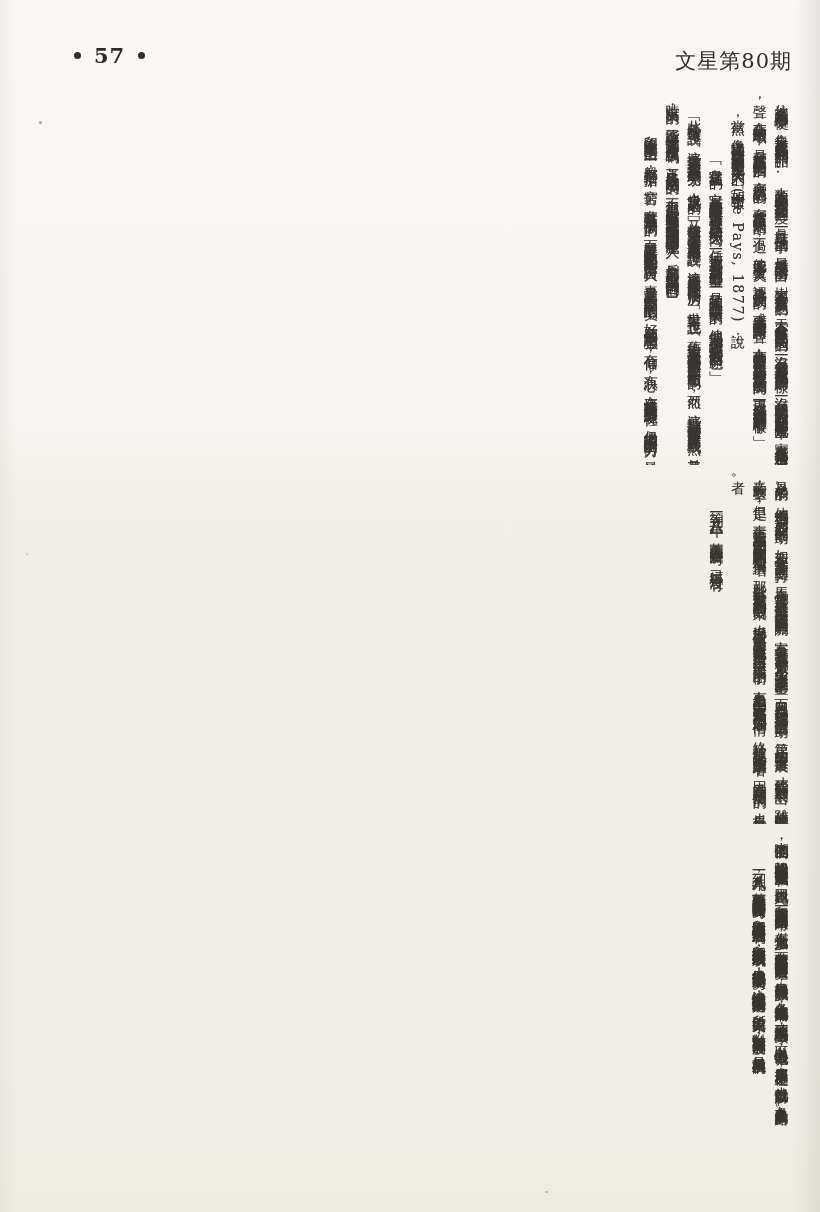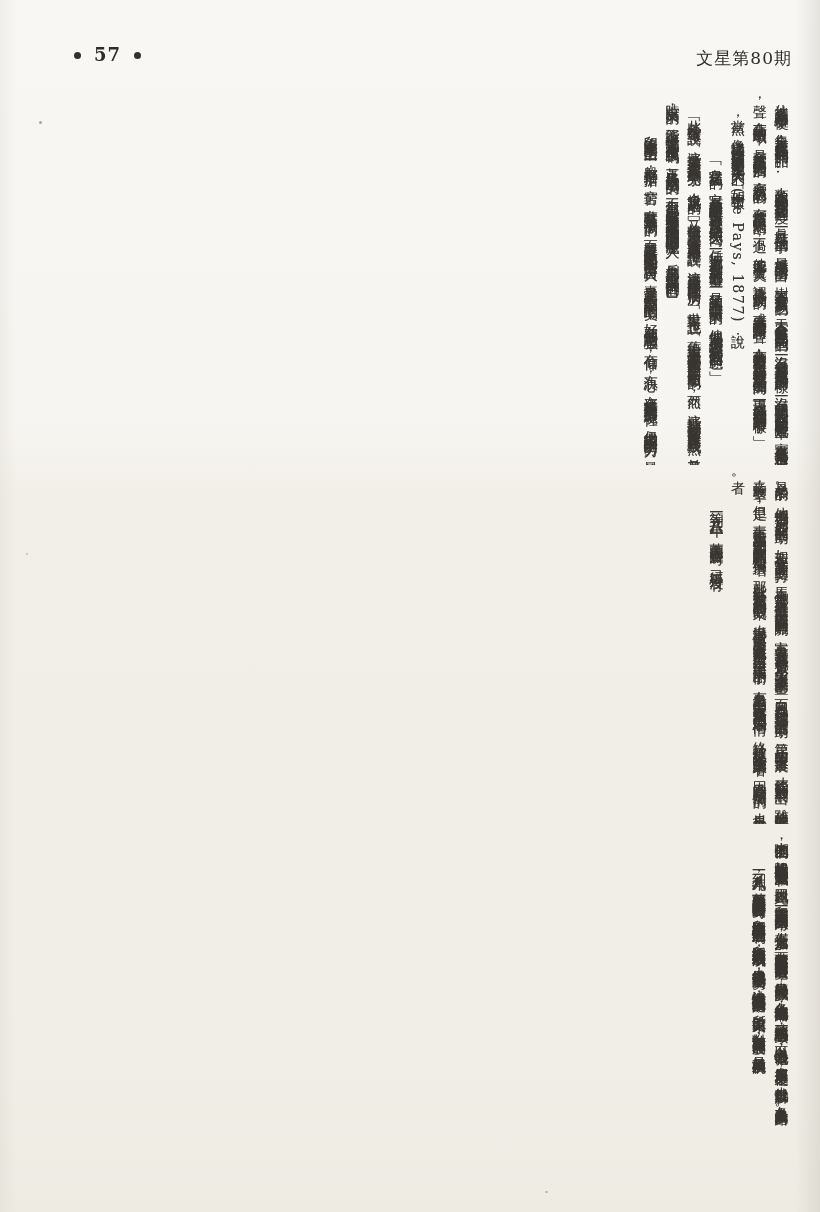--- a/index.html
+++ b/index.html
@@ -33,30 +33,30 @@
   }
   .page-num .dot {
     width: 7px;
     height: 7px;
     border-radius: 50%;
     background: #34312d;
     display: inline-block;
   }
   .page-num .num {
     font-family: "DejaVu Serif", "Liberation Serif", serif;
-    font-size: 18px;
+    font-size: 21px;
     font-weight: bold;
     letter-spacing: 1px;
     line-height: 1;
   }
   .publication {
     position: absolute;
     top: 47px;
     right: 28px;
-    font-size: 17px;
+    font-size: 21px;
     letter-spacing: 1px;
     color: #2f2d29;
     white-space: nowrap;
   }
   
   .band {
     position: absolute;
     writing-mode: vertical-rl;
     text-orientation: mixed;
     font-size: 14px;

